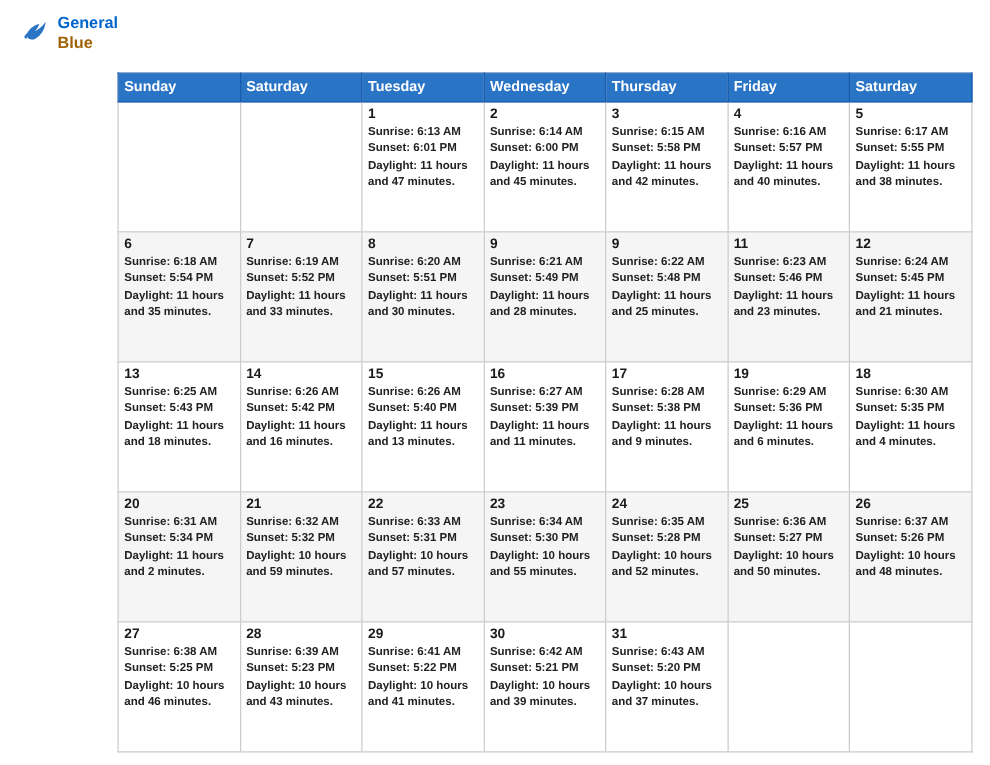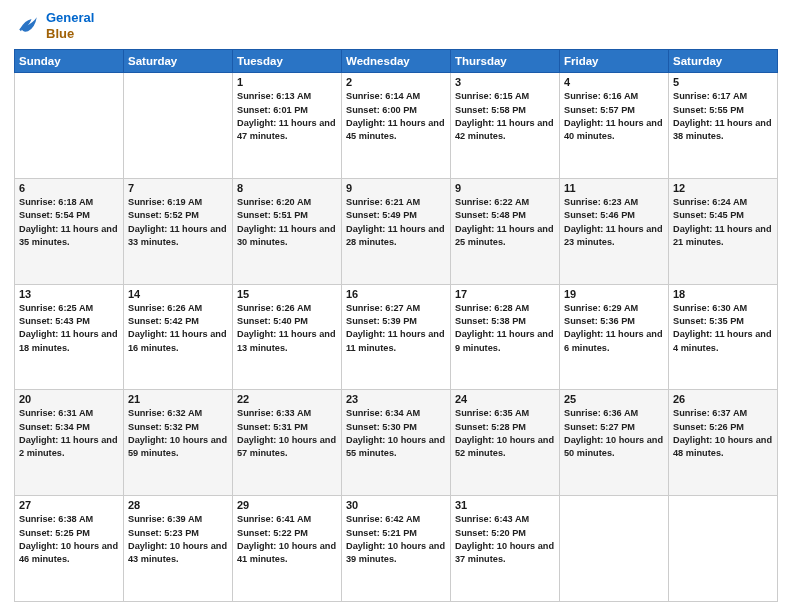--- a/index.html
+++ b/index.html
@@ -8,21 +8,20 @@
       height: 612px;
       font-family: Arial, sans-serif;
       background: #fff;
       overflow: hidden;
     }
     .page {
       width: 792px;
       height: 612px;
       padding: 10px 14px 10px 14px;
       display: flex;
-      flex-direction: column;
     }
     .header {
       display: flex;
       justify-content: space-between;
       align-items: flex-start;
       margin-bottom: 8px;
     }
     .logo {
       display: flex;
       align-items: center;
@@ -52,20 +51,21 @@
     }
     .location {
       font-size: 13px;
       color: #444;
       margin-top: 2px;
     }
     .calendar-table {
       width: 100%;
       border-collapse: collapse;
       flex: 1;
+      margin-top: 48px;
     }
     .calendar-table th {
       background: #2a74c5;
       color: #fff;
       font-size: 11.5px;
       font-weight: bold;
       padding: 5px 4px;
       text-align: left;
       border: 1px solid #1a5aaa;
     }

